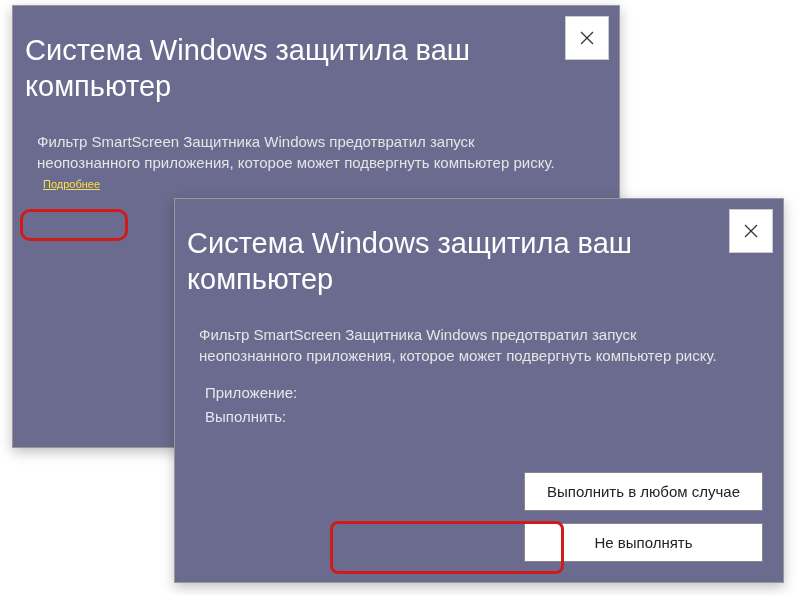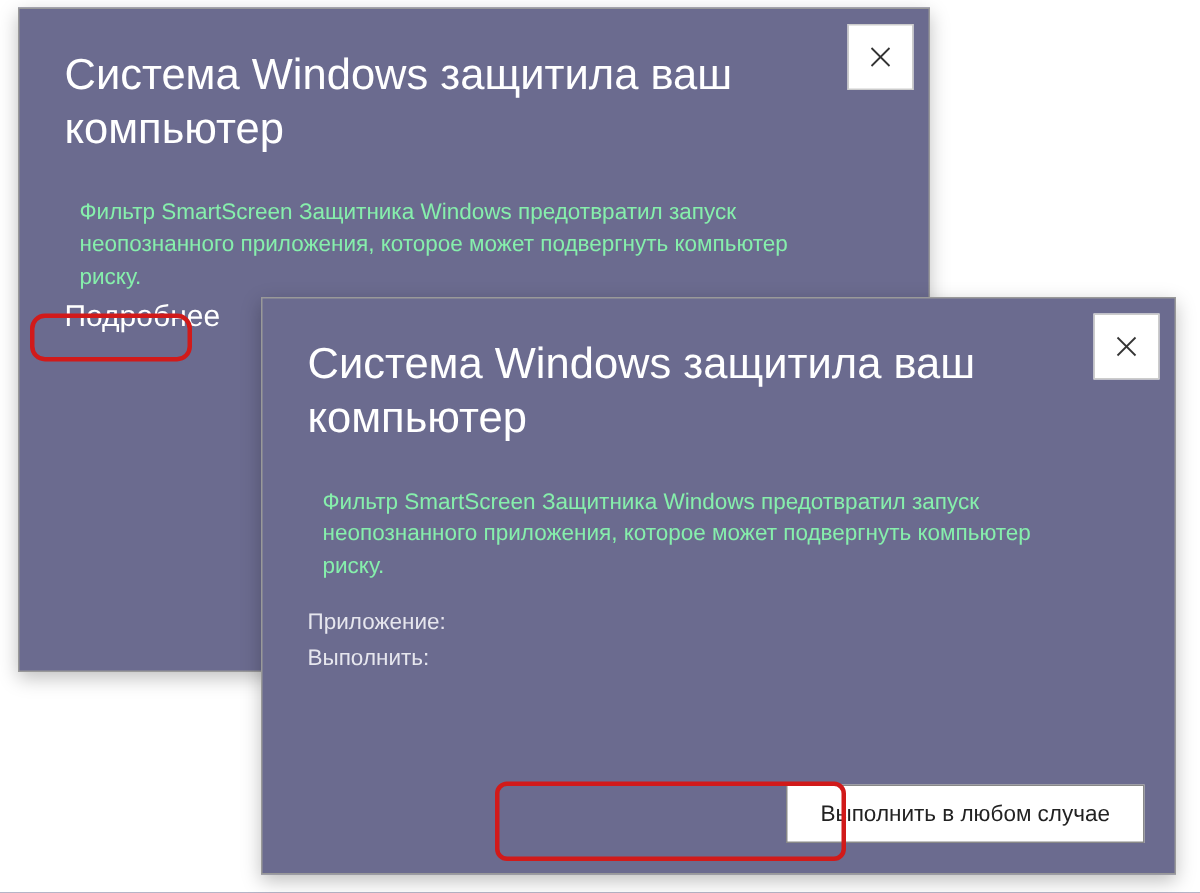--- a/index.html
+++ b/index.html
@@ -41,35 +41,36 @@
     display: flex;
     align-items: center;
     justify-content: center;
     cursor: pointer;
   }
   .close-btn svg { width: 14px; height: 14px; }
   .title {
     font-size: 29px;
     font-weight: 300;
     line-height: 1.25;
-    padding: 26px 80px 0 30px;
+    padding: 26px 80px 0 12px;
     color: #fff;
   }
   .desc {
     font-size: 15px;
     font-weight: 400;
     line-height: 1.45;
-    padding: 26px 60px 0 40px;
-    color: #86efac;
+    padding: 26px 60px 0 24px;
+    color: #e5e5e5;
   }
   .more-link {
     display: inline-block;
     margin: 4px 0 0 30px;
-    font-size: 20px;
-    color: #ffffff;
+    font-size: 11px;
+    color: #fde047;
+    text-decoration: underline;
     cursor: pointer;
   }
   .details {
     padding: 14px 30px 0 30px;
     font-size: 15px;
     color: #e6e6ee;
   }
   .detail-row { display: flex; gap: 8px; line-height: 1.6; }
   .detail-label { min-width: 110px; }
   .button-row {
@@ -136,17 +137,18 @@
   <div class="details">
     <div class="detail-row">
       <span class="detail-label">Приложение:</span>
     </div>
     <div class="detail-row">
       <span class="detail-label">Выполнить:</span>
     </div>
   </div>
   <div class="button-row">
     <button class="btn">Выполнить в любом случае</button>
+    <button class="btn">Не выполнять</button>
   </div>
 </div>
 
 <div class="highlight-red hl-more"></div>
 <div class="highlight-red hl-run"></div>
 
 </body></html>

